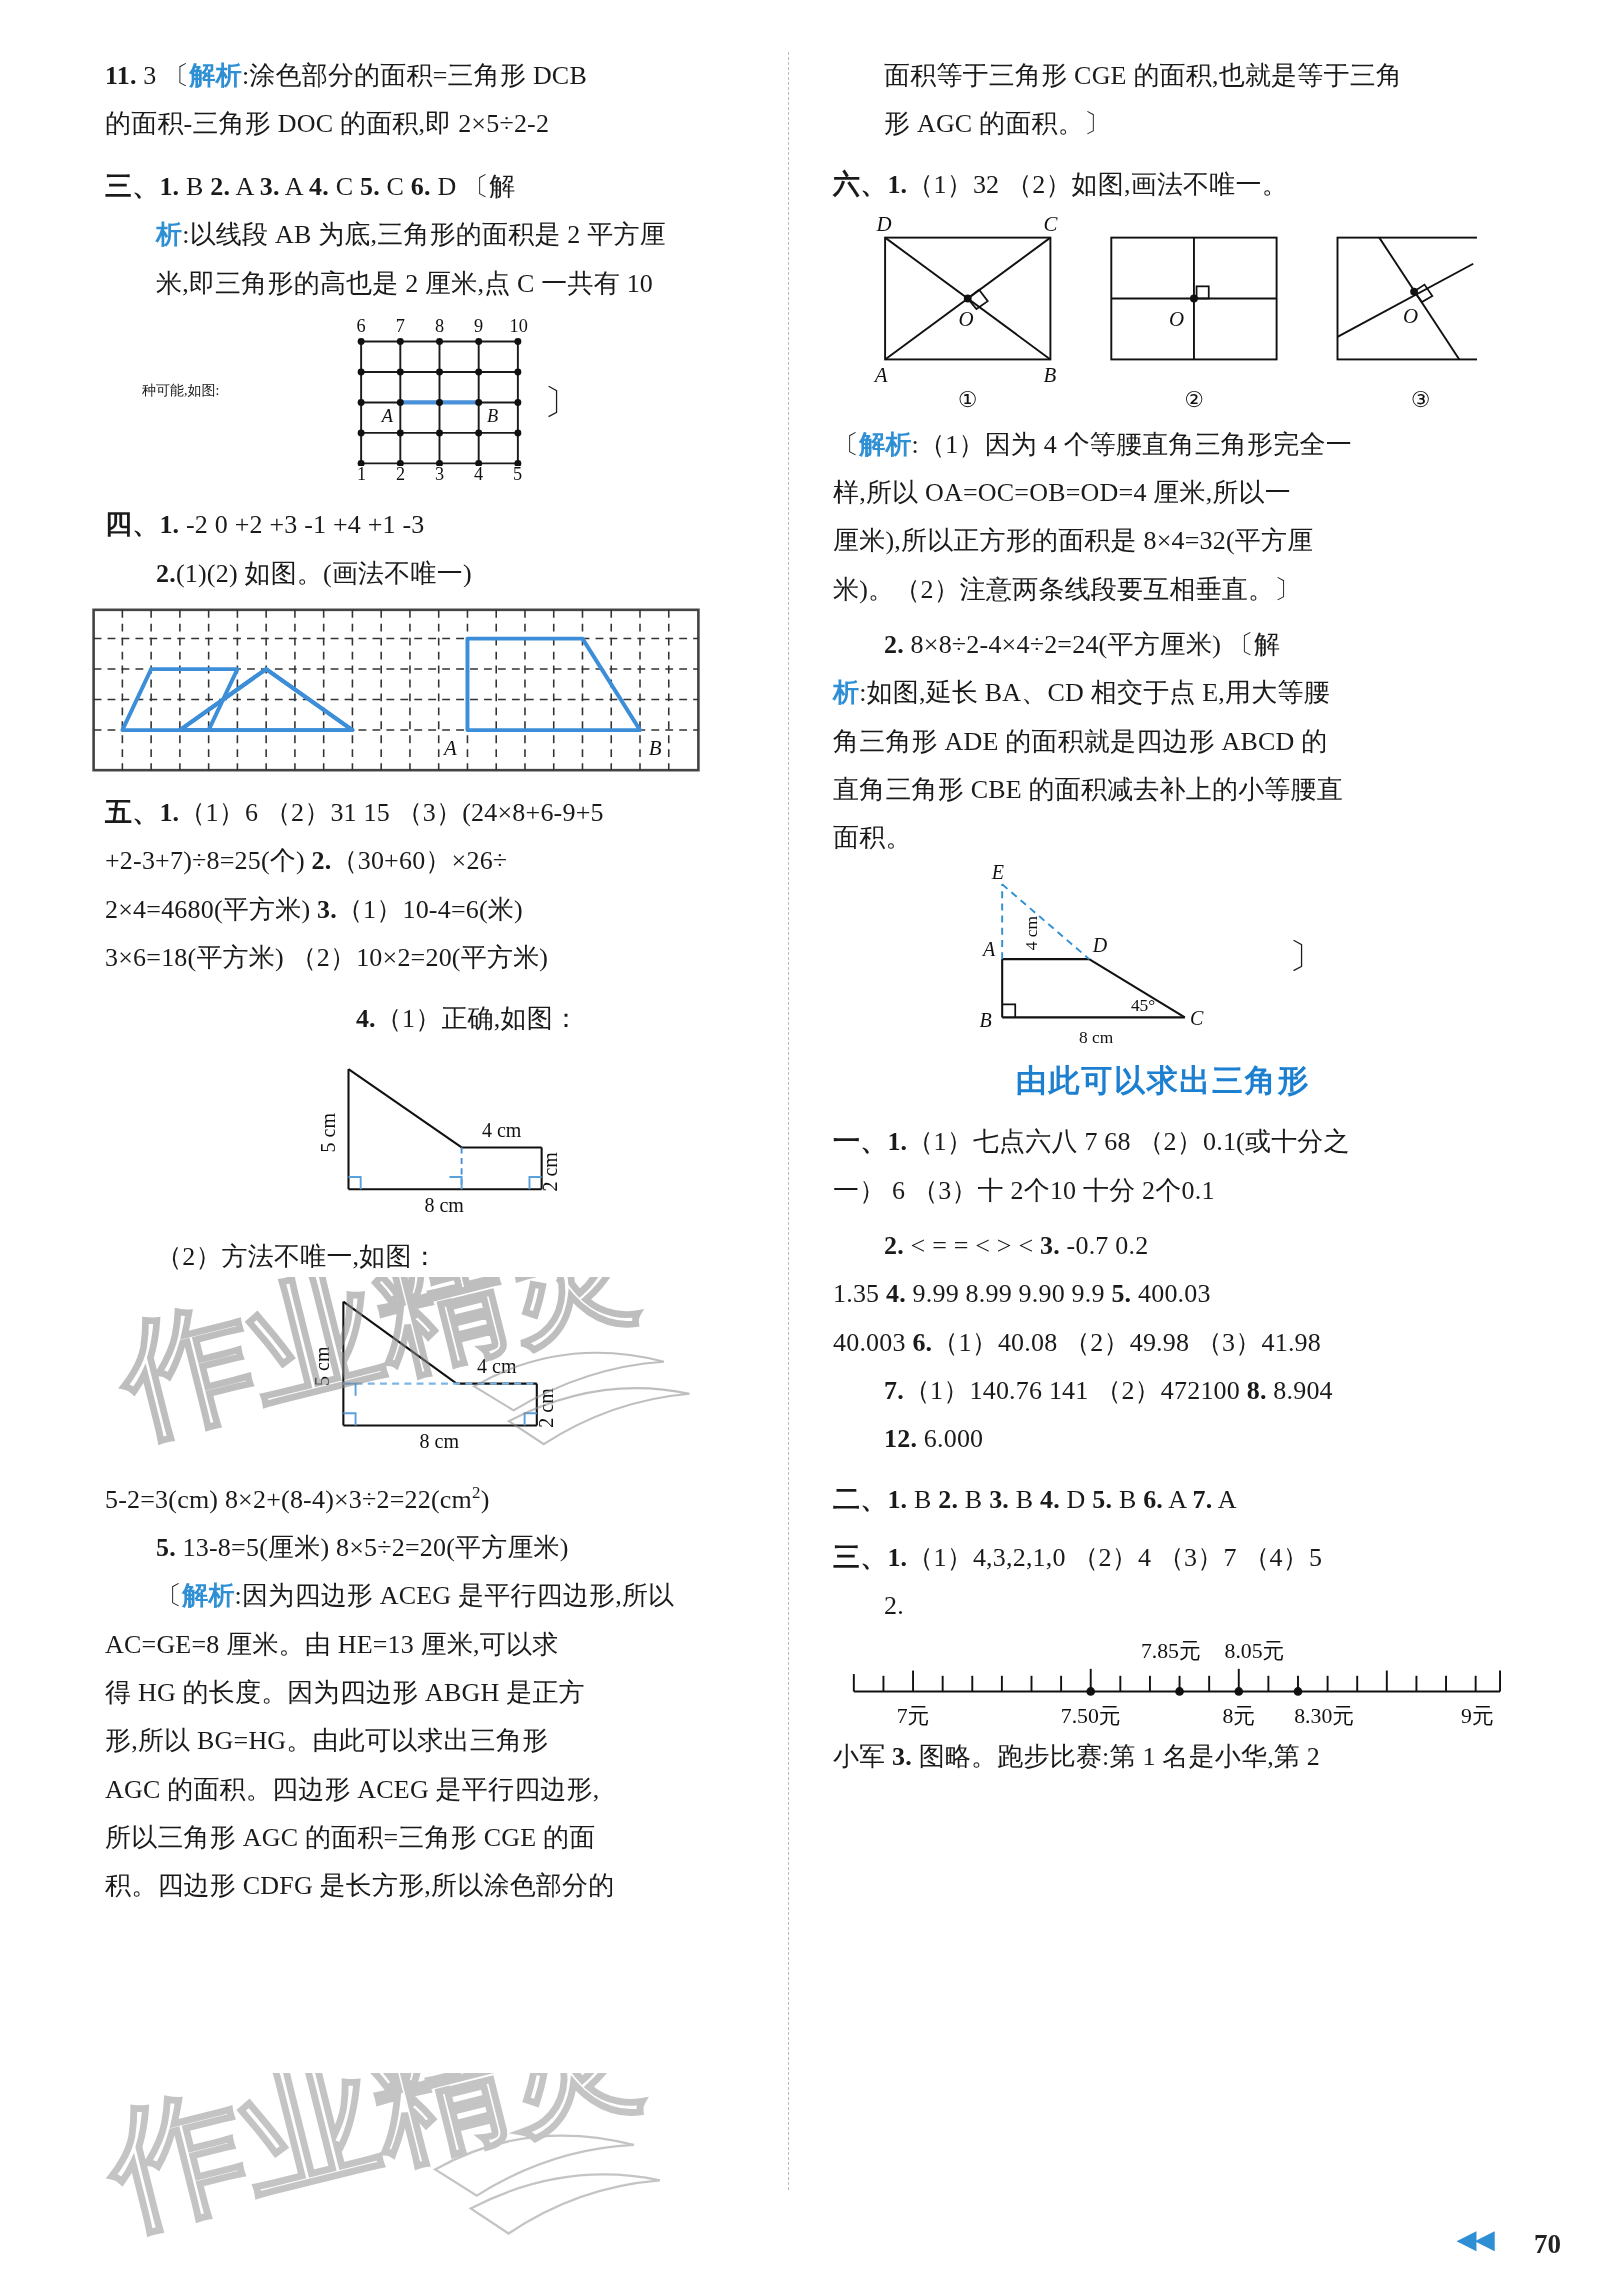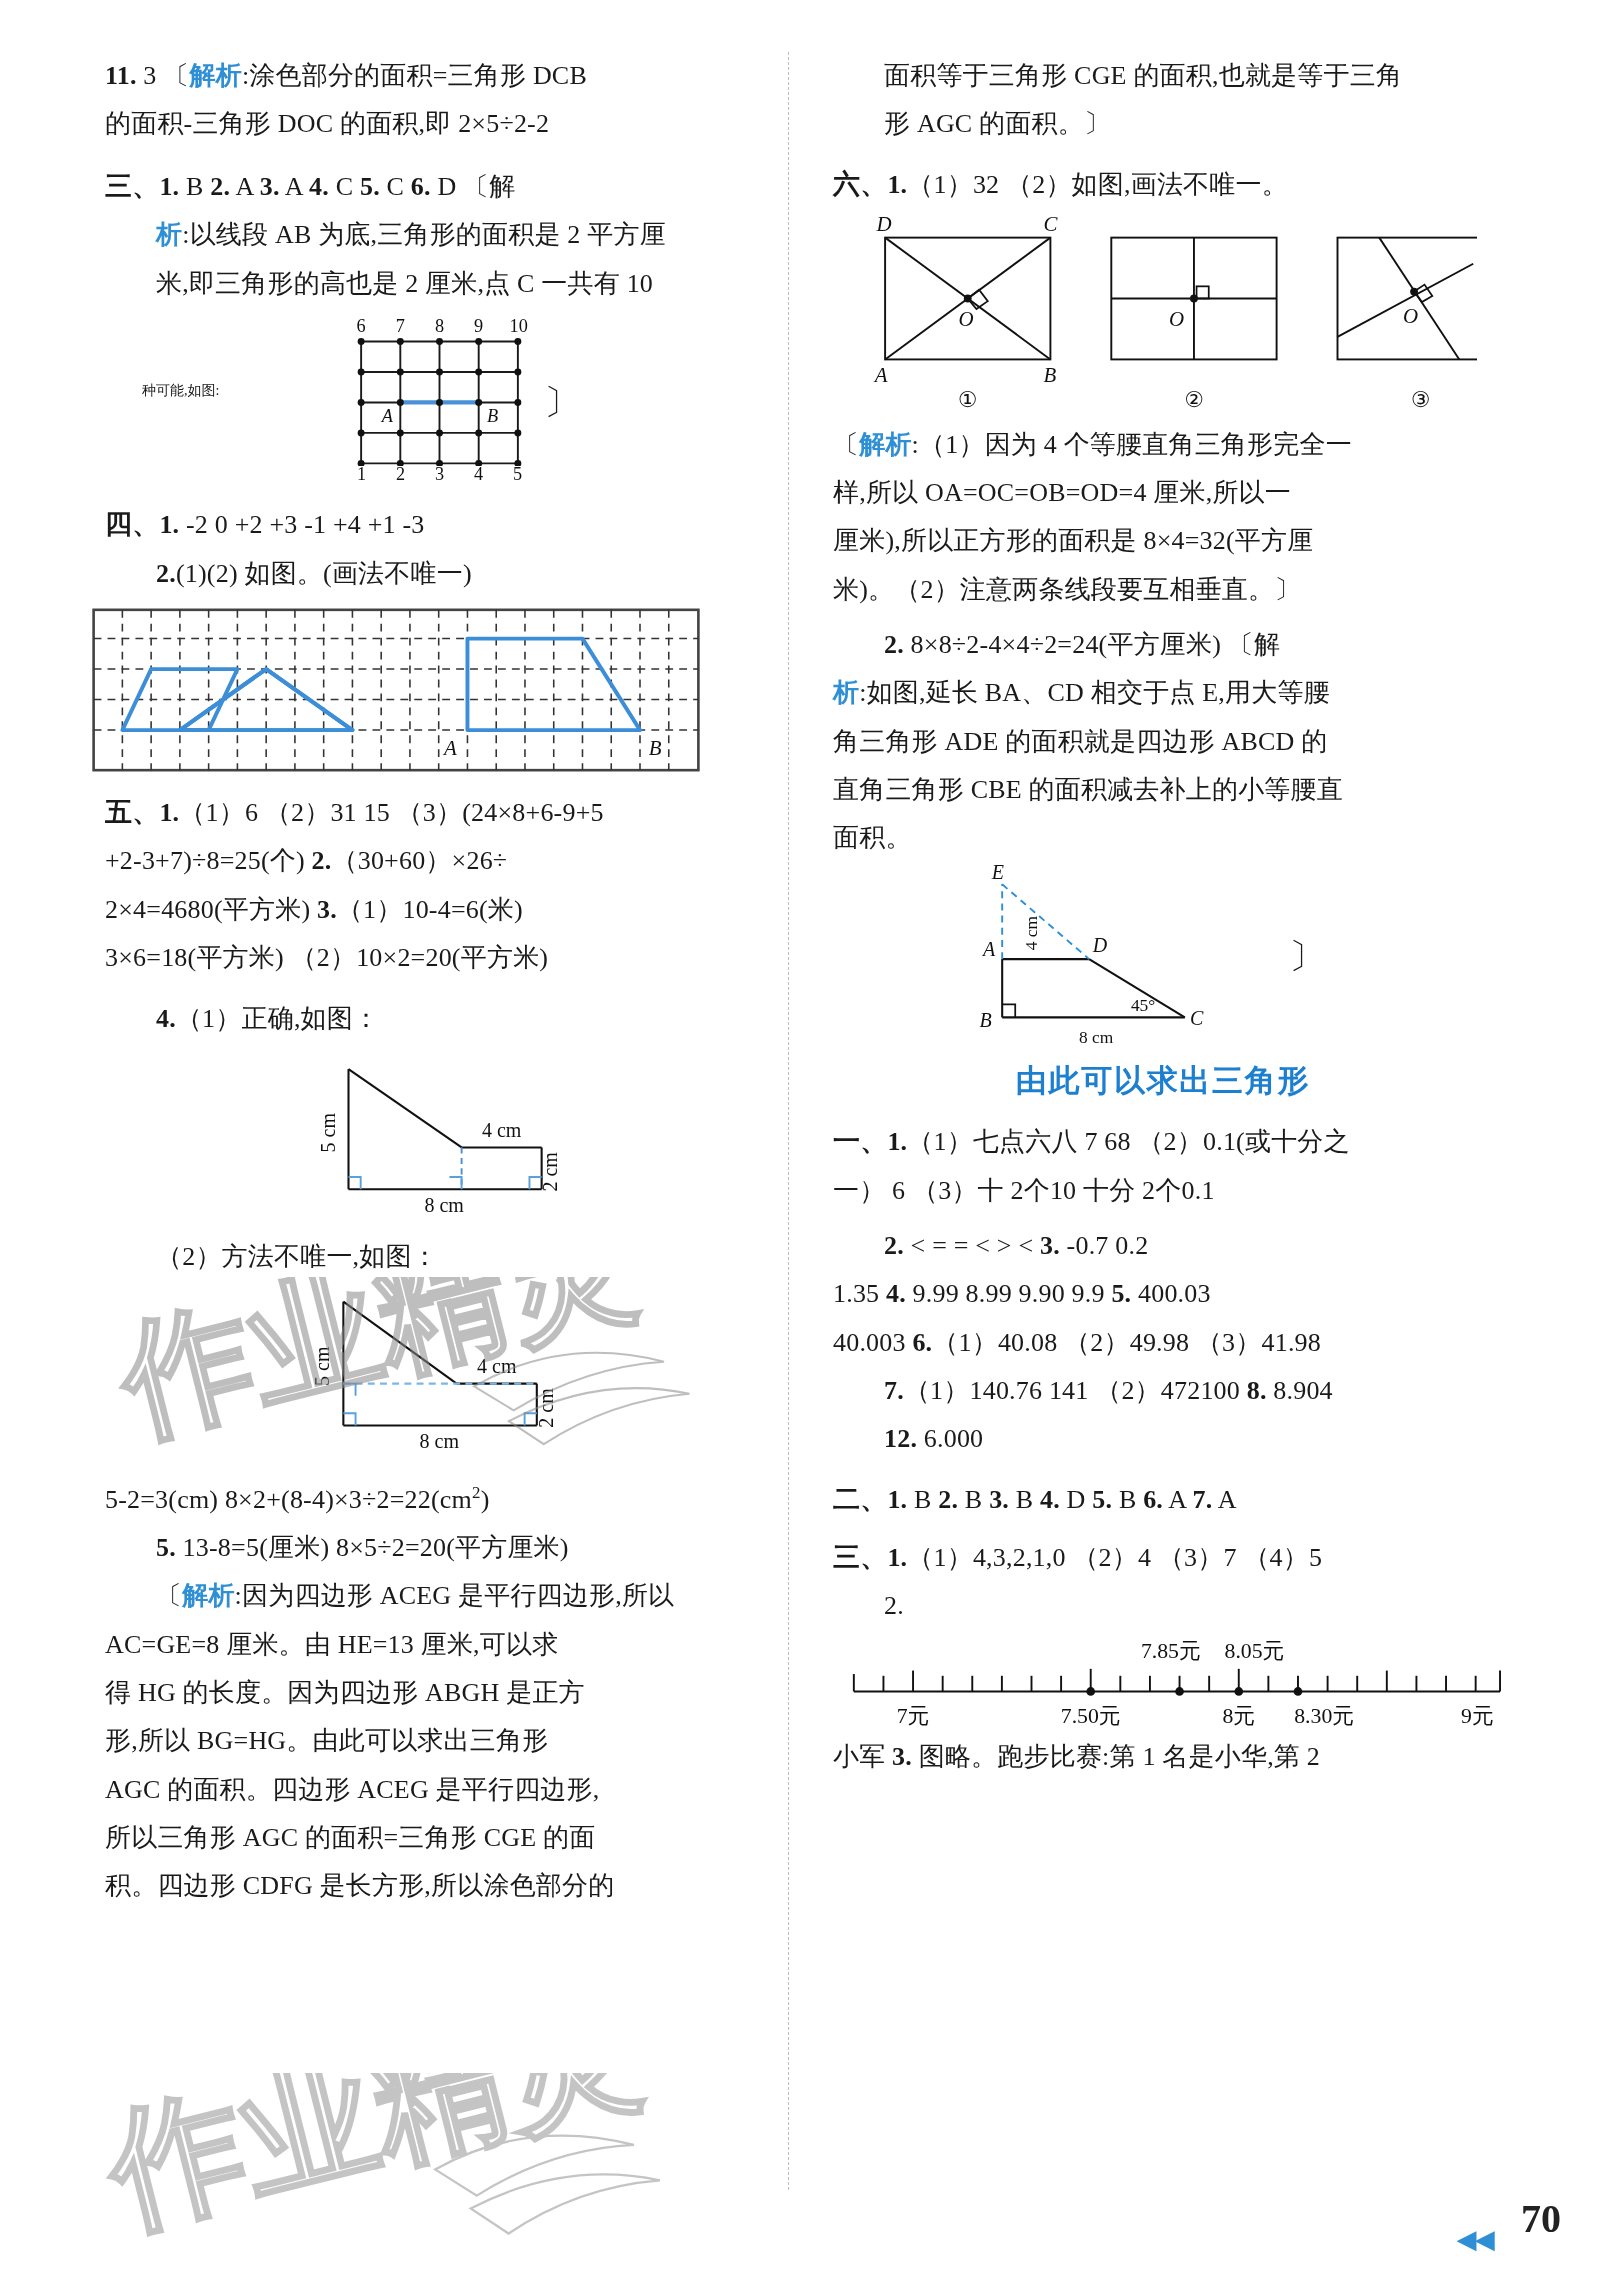--- a/index.html
+++ b/index.html
@@ -15,21 +15,21 @@
   .hang{padding-left:51px;text-indent:-51px;}
   .hang2{padding-left:51px;}
   .b{font-weight:bold;}
   .sec{font-weight:bold;font-size:27px;}
   .jx{color:#2e8fd4;font-weight:bold;}
   .brk{font-size:28px;}
   .title3{color:#1d7fd0;font-weight:bold;font-size:31px;text-align:center;
           letter-spacing:1.7px;margin:8.7px 0 14px 0;}
   .center{display:flex;justify-content:center;}
   svg{display:block;}
-  .pg{position:absolute;right:37px;bottom:53px;font-size:40px;font-weight:bold;color:#222;}
+  .pg{position:absolute;right:37px;bottom:35px;font-size:27px;font-weight:bold;color:#222;}
   .arrows{position:absolute;right:105px;bottom:40px;color:#2e8fd4;font-size:26px;letter-spacing:-1.7px;}
   .wm{position:absolute;pointer-events:none;opacity:.55;}
   .sup{font-size:.65em;vertical-align:super;}
 </style>
 </head>
 <body>
 
 <div class="page">
 
   <div class="vdiv"></div>
@@ -151,21 +151,21 @@
           <text x="405" y="170">A</text>
           <text x="640" y="170">B</text>
         </g>
       </svg>
     </div>
 
     <p class="ln" style="margin-top:14px;"><span class="sec">五、</span><span class="b">1.</span>（1）6  （2）31   15   （3）(24×8+6-9+5</p>
     <p class="ln">+2-3+7)÷8=25(个)   <span class="b">2.</span>（30+60）×26÷</p>
     <p class="ln">2×4=4680(平方米)   <span class="b">3.</span>（1）10-4=6(米)</p>
     <p class="ln">3×6=18(平方米)  （2）10×2=20(平方米)</p>
-    <p class="ln hang2" style="margin-top:12.2px;"><span class="b">4.</span>（1）正确,如图：</p>
+    <p class="ln hang2" style="margin-top:12.2px;text-align:center;"><span class="b">4.</span>（1）正确,如图：</p>
 
     <div class="center" style="margin-top:7px;">
       <svg width="279" height="174" viewBox="0 0 320 200">
         <g stroke="#111" stroke-width="2.4" fill="none">
           <line x1="60" y1="22" x2="60" y2="160"></line>
           <line x1="60" y1="22" x2="190" y2="112"></line>
           <line x1="190" y1="112" x2="282" y2="112"></line>
           <line x1="282" y1="112" x2="282" y2="160"></line>
           <line x1="60" y1="160" x2="282" y2="160"></line>
         </g>

